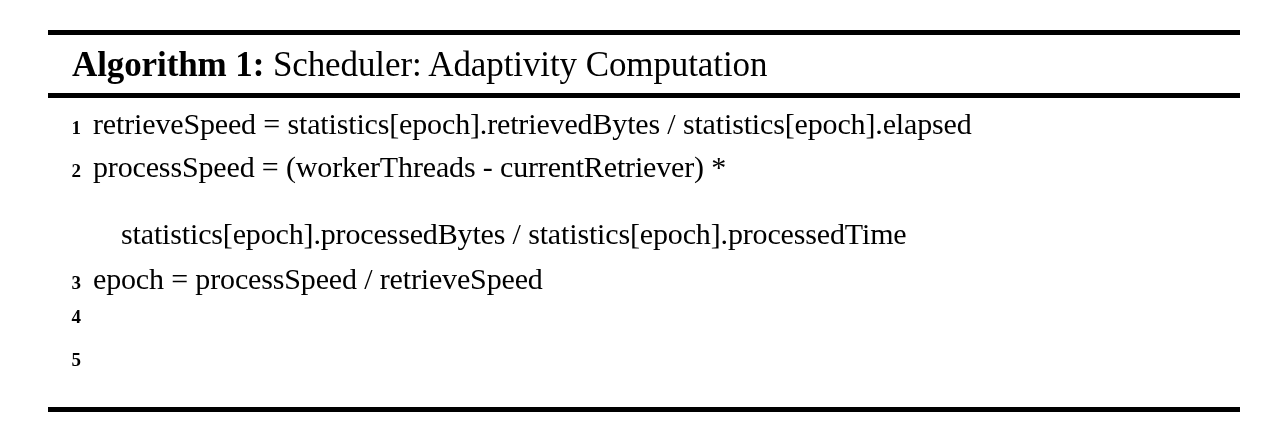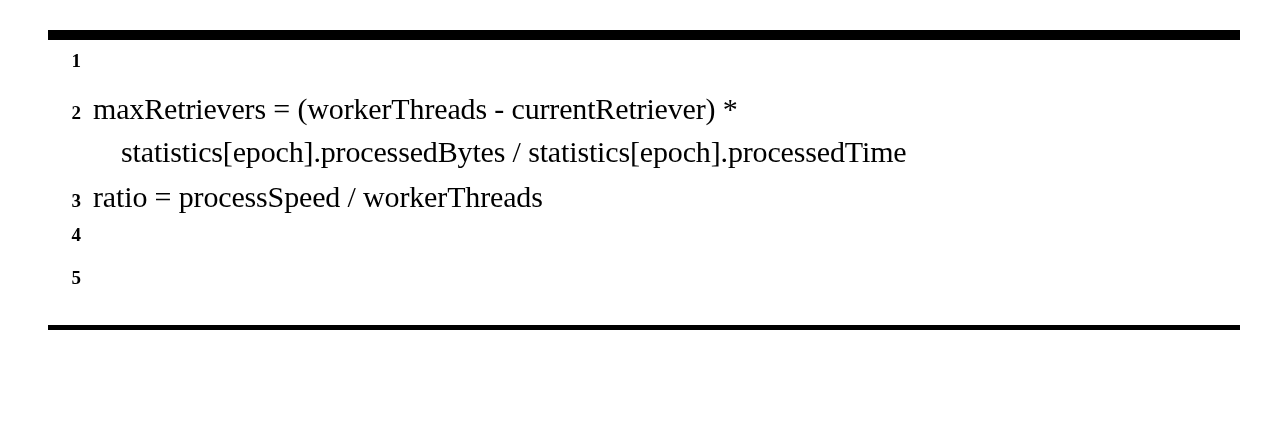--- a/index.html
+++ b/index.html
@@ -68,57 +68,62 @@
     padding-right: 0;
   }
 
   .line-code {
     padding-left: 12px;
     letter-spacing: -0.15px;
   }
 
   .code-line.continuation {
     height: 45px;
+    margin-top: 24px;
   }
   .code-line.continuation .line-number {
     visibility: hidden;
   }
   .code-line.continuation .line-code {
     padding-left: 40px;
   }
 </style>
 </head>
 <body>
 
 <div class="algorithm-float">
 
   <div class="rule rule-top"></div>
 
+  <div class="caption">
+    <span class="caption-label">Algorithm 1:</span><span>&nbsp;</span><span class="caption-text">Scheduler: Adaptivity Computation</span>
+  </div>
 
   <div class="rule rule-middle"></div>
 
   <div class="body-block">
 
     <div class="code-line">
       <span class="line-number">1</span>
+      <span class="line-code">retrieveSpeed = statistics[epoch].retrievedBytes / statistics[epoch].elapsed</span>
     </div>
 
     <div class="code-line">
       <span class="line-number">2</span>
-      <span class="line-code">maxRetrievers = (workerThreads - currentRetriever) *</span>
+      <span class="line-code">processSpeed = (workerThreads - currentRetriever) *</span>
     </div>
 
     <div class="code-line continuation">
       <span class="line-number"></span>
       <span class="line-code">statistics[epoch].processedBytes / statistics[epoch].processedTime</span>
     </div>
 
     <div class="code-line">
       <span class="line-number">3</span>
-      <span class="line-code">ratio = processSpeed / workerThreads</span>
+      <span class="line-code">epoch = processSpeed / retrieveSpeed</span>
     </div>
 
     <div class="code-line">
       <span class="line-number">4</span>
     </div>
 
     <div class="code-line">
       <span class="line-number">5</span>
     </div>
 

